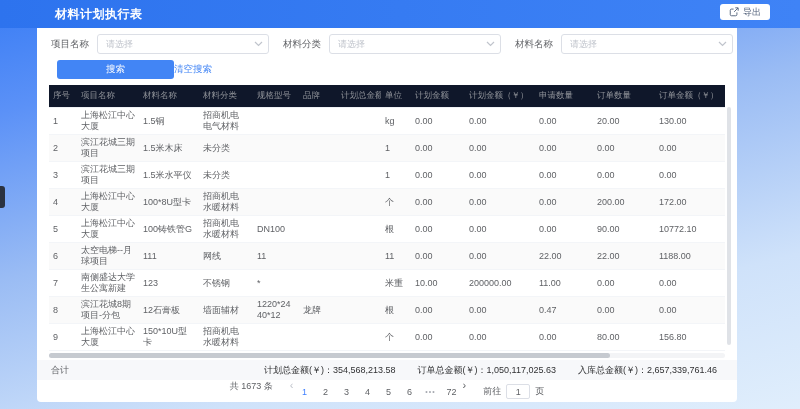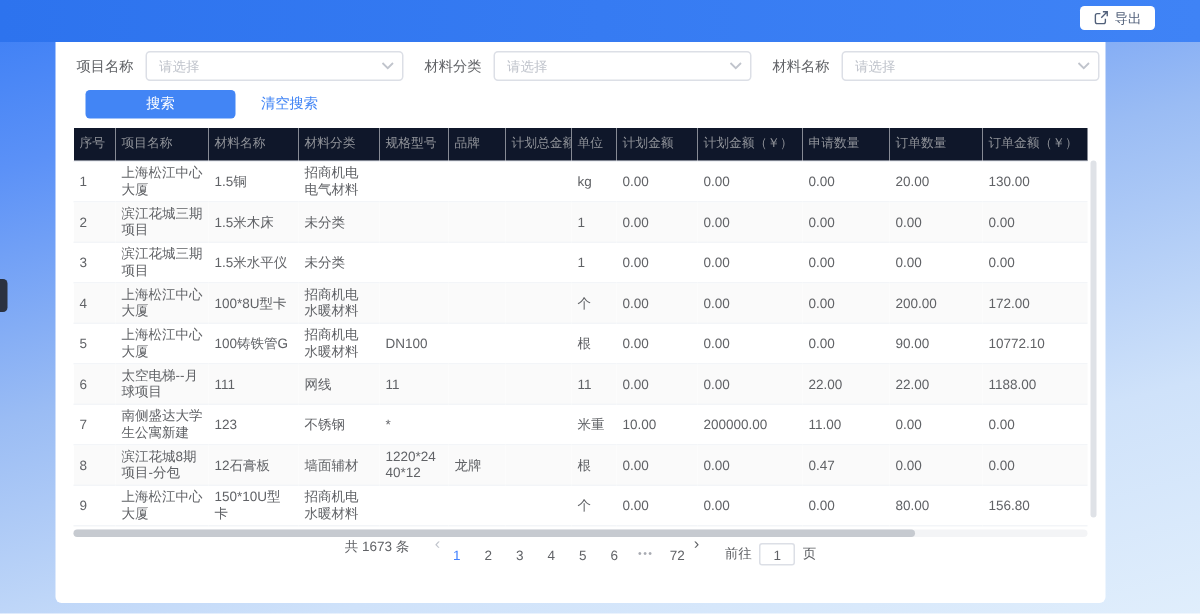--- a/index.html
+++ b/index.html
@@ -26,23 +26,23 @@
   .filters { padding:6px 14px 0; }
   .filter-row { display:flex; align-items:center; }
   .filter-group { display:flex; align-items:center; margin-right:14px; }
   .filter-group:last-child { margin-right:0; }
   .filter-label { font-size:9.5px; color:#606266; margin-right:8px; white-space:nowrap; }
   .select { position:relative; width:172px; height:20px; border:1px solid #dcdfe6; border-radius:3px;
     background:#fff; display:flex; align-items:center; padding:0 18px 0 8px; cursor:pointer; }
   .select .ph { font-size:9px; color:#c0c4cc; }
   .select .chev { position:absolute; right:5px; top:6px; line-height:0; }
   .actions { display:flex; align-items:center; margin-top:6px; margin-left:6px; }
-  .search-btn { width:100px; height:19px; background:#4285f5; color:#fff; font-size:9.5px; border:none;
+  .search-btn { width:117px; height:19px; background:#4285f5; color:#fff; font-size:9.5px; border:none;
     border-radius:3px; cursor:pointer; font-family:inherit; }
-  .clear-link { margin-left:17px; color:#4285f5; font-size:9.5px; cursor:pointer; }
+  .clear-link { color:#4285f5; font-size:9.5px; cursor:pointer; }
   
   .table-wrap { position:relative; margin:6px 12px 0; }
   table { width:100%; border-collapse:collapse; table-layout:fixed; }
   th { font-size:8.5px; color:#909399; font-weight:normal; text-align:left; padding:5px 4px;
     background:#0f172a; border-bottom:1px solid #eef0f4; white-space:nowrap; overflow:hidden; }
   td { font-size:9px; color:#606266; padding:2px 4px; height:26px; line-height:11px;
     vertical-align:middle; border-bottom:1px solid #f3f5f8; overflow:hidden; word-break:break-all; }
   tbody tr:nth-child(even) { background:#fafafa; }
   th:nth-child(1),td:nth-child(1){width:28px} th:nth-child(2),td:nth-child(2){width:62px}
   th:nth-child(3),td:nth-child(3){width:60px} th:nth-child(4),td:nth-child(4){width:54px}
@@ -78,20 +78,21 @@
   .page.active { color:#4080ff; }
   .page.ell { color:#a8abb2; font-size:7px; letter-spacing:1px; cursor:default; }
   .goto { display:flex; align-items:center; margin-left:12px; gap:5px; }
   .goto input { width:24px; height:15px; border:1px solid #dcdfe6; border-radius:2px;
     text-align:center; font-size:9px; color:#606266; font-family:inherit; }
 </style>
 </head>
 <body>
 
 <div class="topbar">
+  <span class="page-title">材料计划执行表</span>
   <button class="export-btn">
     <span style="line-height:0;">
       <svg width="10" height="10" viewBox="0 0 12 12">
           <path d="M5.5 2.5H3A1.5 1.5 0 0 0 1.5 4v5A1.5 1.5 0 0 0 3 10.5h5A1.5 1.5 0 0 0 9.5 9V6.5" fill="none" stroke="#51607a" stroke-width="1.1"></path>
           <path d="M7.5 1h3.5v3.5M10.8 1.2 6.2 5.8" fill="none" stroke="#51607a" stroke-width="1.1"></path>
         </svg>
     </span>
     <span>导出</span>
   </button>
 </div>
@@ -293,20 +294,29 @@
           </tr>
         </tbody>
     </table>
   </div>
 
   <div class="vscroll-thumb"></div>
   <div class="hscroll">
     <div class="hscroll-thumb"></div>
   </div>
 
+  <div class="summary">
+    <span class="summary-label">合计</span>
+    <span class="summary-spacer"></span>
+    <span class="summary-items">
+        <span class="sum-item"><span class="sum-label">计划总金额(￥)：</span><span class="sum-value">354,568,213.58</span></span>
+        <span class="sum-item"><span class="sum-label">订单总金额(￥)：</span><span class="sum-value">1,050,117,025.63</span></span>
+        <span class="sum-item"><span class="sum-label">入库总金额(￥)：</span><span class="sum-value">2,657,339,761.46</span></span>
+      </span>
+  </div>
 
   <div class="pagination">
     <span class="total-text">共 1673 条</span>
     <span class="arrow prev">‹</span>
     <span class="pager-pages">
         <span class="page active">1</span>
         <span class="page">2</span>
         <span class="page">3</span>
         <span class="page">4</span>
         <span class="page">5</span>

